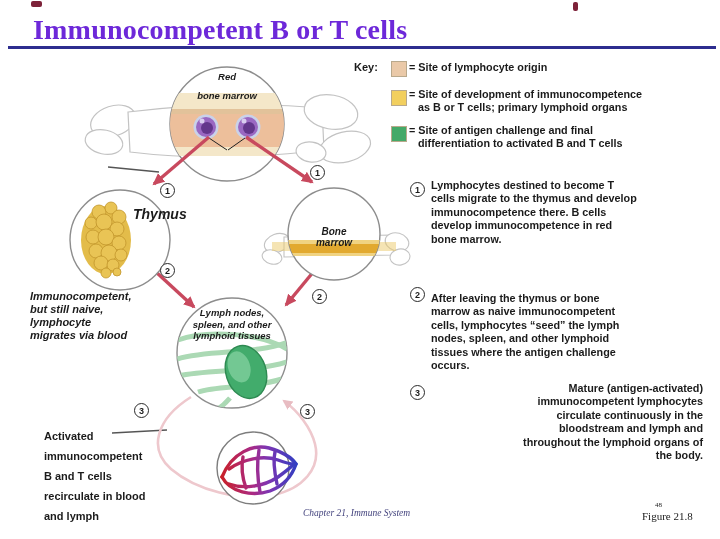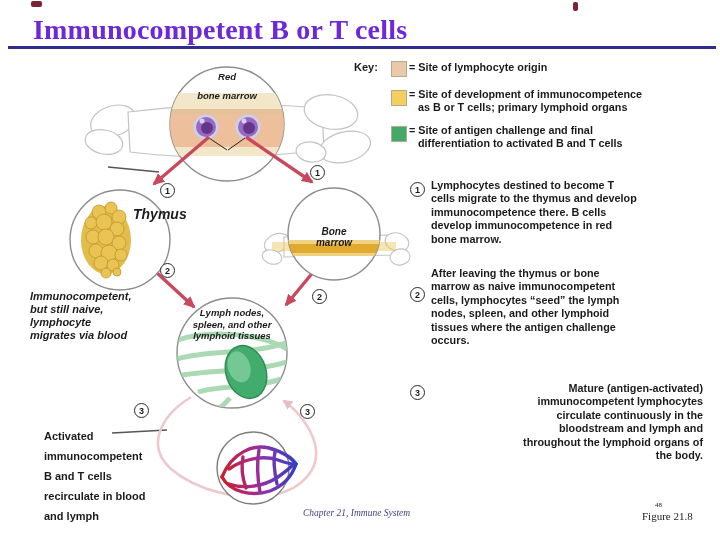--- a/index.html
+++ b/index.html
@@ -204,21 +204,21 @@
   <div class="lab key-text" style="top:124px;">= Site of antigen challenge and final
 differentiation to activated B and T cells</div>
 
   <div class="badge" style="left:410px;top:182px;">1</div>
   <div class="lab step-text" style="top:179px;">Lymphocytes destined to become T
 cells migrate to the thymus and develop
 immunocompetence there. B cells
 develop immunocompetence in red
 bone marrow.</div>
   <div class="badge" style="left:410px;top:287px;">2</div>
-  <div class="lab step-text" style="top:267px;">After leaving the thymus or bone
+  <div class="lab step-text" style="top:292px;">After leaving the thymus or bone
 marrow as naive immunocompetent
 cells, lymphocytes “seed” the lymph
 nodes, spleen, and other lymphoid
 tissues where the antigen challenge
 occurs.</div>
   <div class="badge" style="left:410px;top:385px;">3</div>
   <div class="lab step-text" style="top:382px;text-align:right;">Mature (antigen-activated)
 immunocompetent lymphocytes
 circulate continuously in the
 bloodstream and lymph and

